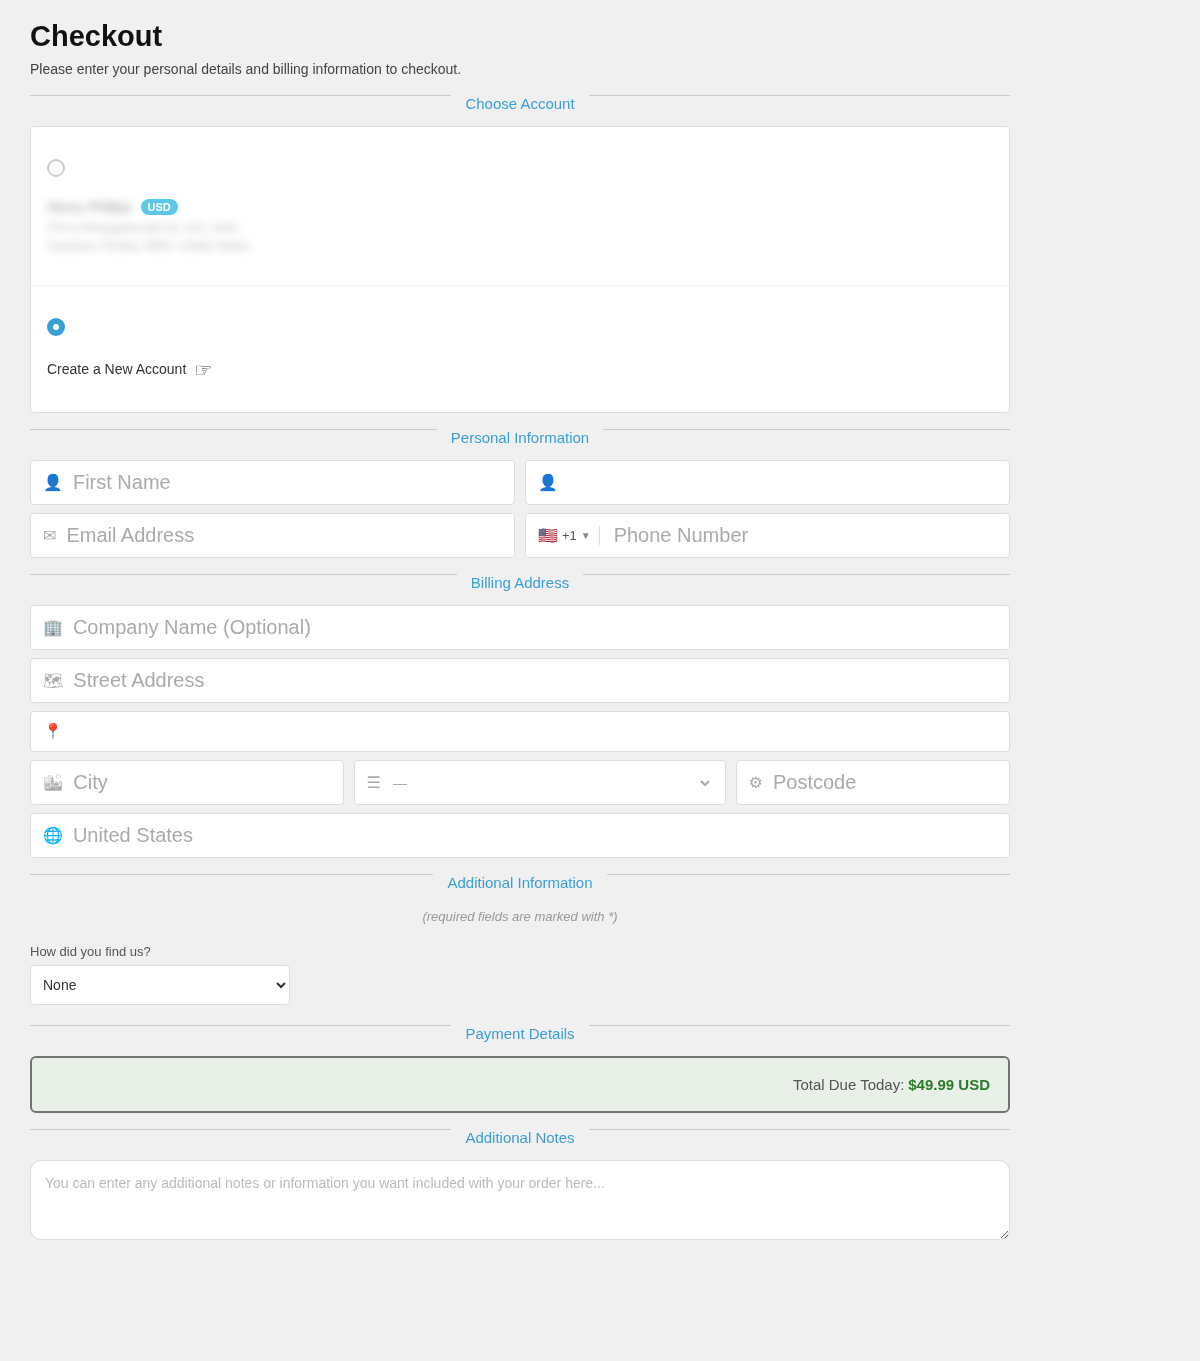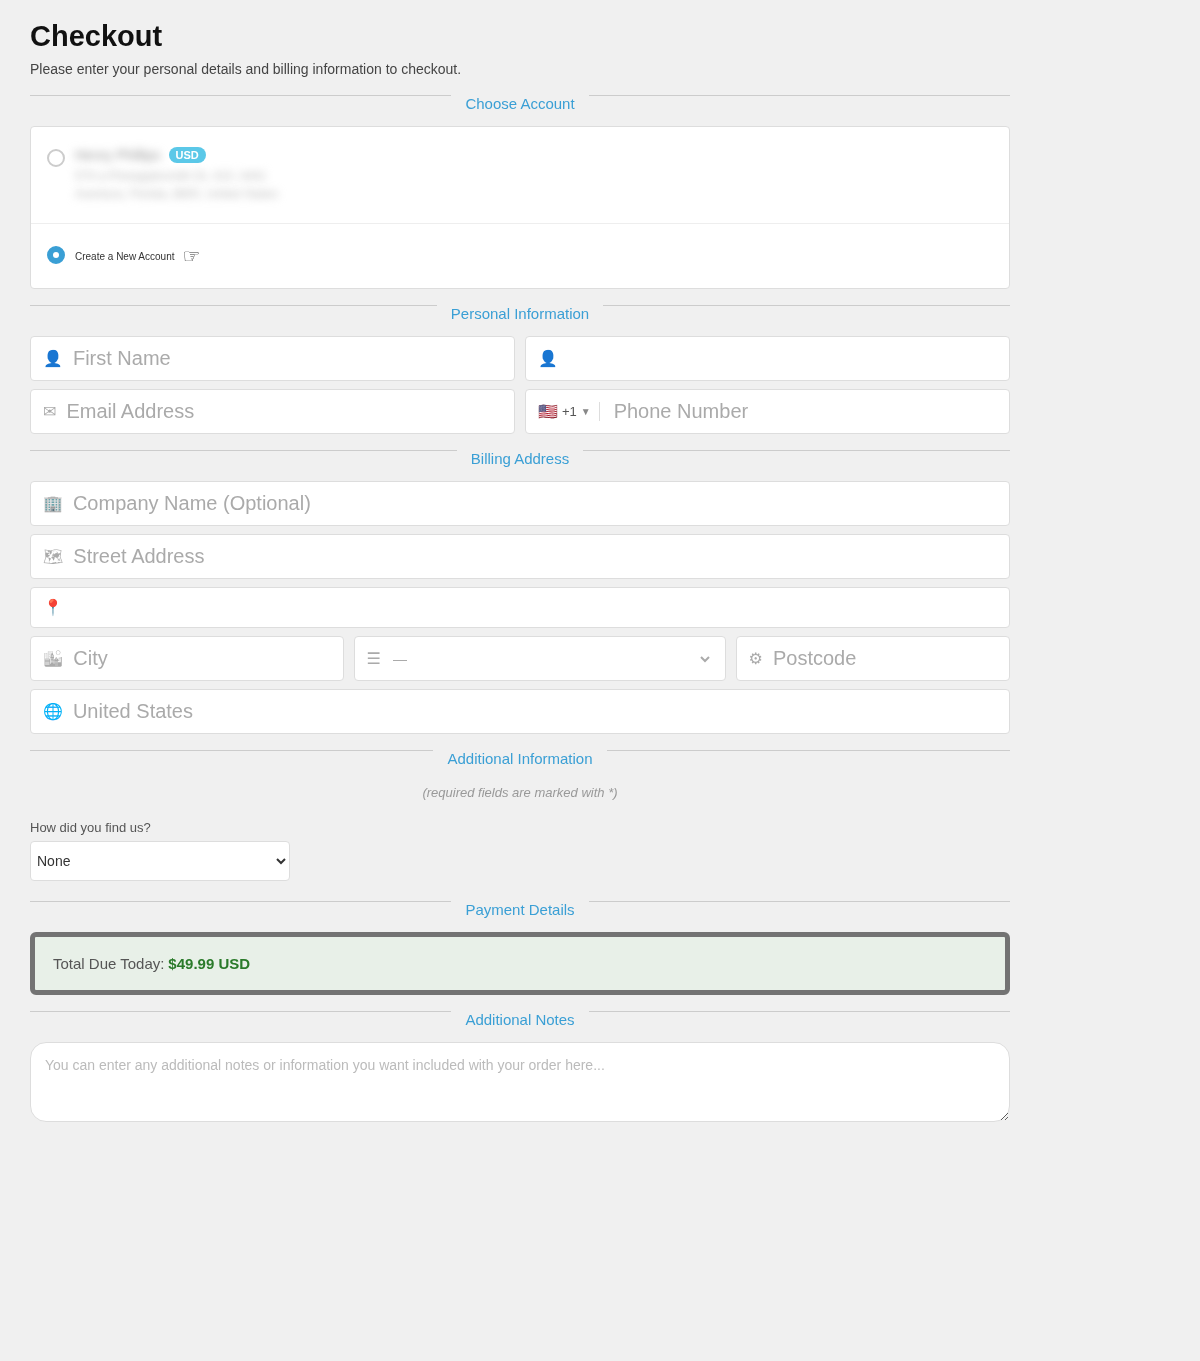--- a/index.html
+++ b/index.html
@@ -40,24 +40,25 @@
       padding: 0 14px;
       white-space: nowrap;
     }
     .card {
       background: #fff;
       border: 1px solid #ddd;
       border-radius: 4px;
       margin-bottom: 8px;
     }
     .account-option {
-      padding: 20px 16px;
+      padding: 30px 16px;
       display: flex;
       align-items: flex-start;
-      gap: 10px;
+      gap: 22px;
+      flex-direction: column;
     }
     .account-option + .account-option {
       border-top: 1px solid #eee;
     }
     .radio-circle {
       width: 18px;
       height: 18px;
       border-radius: 50%;
       border: 2px solid #ccc;
       background: #fff;
@@ -100,21 +101,21 @@
       padding: 2px 7px;
       border-radius: 10px;
     }
     .account-detail {
       font-size: 12px;
       color: #bbb;
       line-height: 1.5;
       filter: blur(4px);
     }
     .create-account-label {
-      font-size: 10px;
+      font-size: 14px;
       color: #333;
       cursor: pointer;
     }
     .cursor-hand {
       display: inline-block;
       font-size: 20px;
       margin-left: 4px;
       vertical-align: middle;
     }
     .form-row {
@@ -215,49 +216,49 @@
     }
     .how-find-label {
       font-size: 13px;
       color: #555;
       margin-bottom: 6px;
     }
     .how-find-select {
       background: #fff;
       border: 1px solid #ddd;
       border-radius: 4px;
-      padding: 10px 2px;
+      padding: 10px 8px;
       font-size: 14px;
       color: #333;
       width: 260px;
       appearance: auto;
       cursor: pointer;
     }
     .payment-details-box {
       background: #e8f0e8;
-      border: 5px solid #737373;
+      border: 2px solid #737373;
       border-radius: 6px;
       padding: 18px;
-      text-align: left;
+      text-align: right;
       margin: 8px 0;
     }
     .total-due-label {
       font-size: 15px;
       color: #555;
     }
     .total-due-amount {
       font-size: 15px;
       font-weight: bold;
       color: #2a7a2a;
     }
     .notes-textarea {
       width: 100%;
       background: #fff;
       border: 1px solid #ddd;
-      border-radius: 16px;
+      border-radius: 11px;
       padding: 14px;
       font-size: 14px;
       color: #aaa;
       min-height: 80px;
       resize: vertical;
       font-family: Arial, sans-serif;
     }
     .notes-textarea::placeholder {
       color: #bbb;
     }

